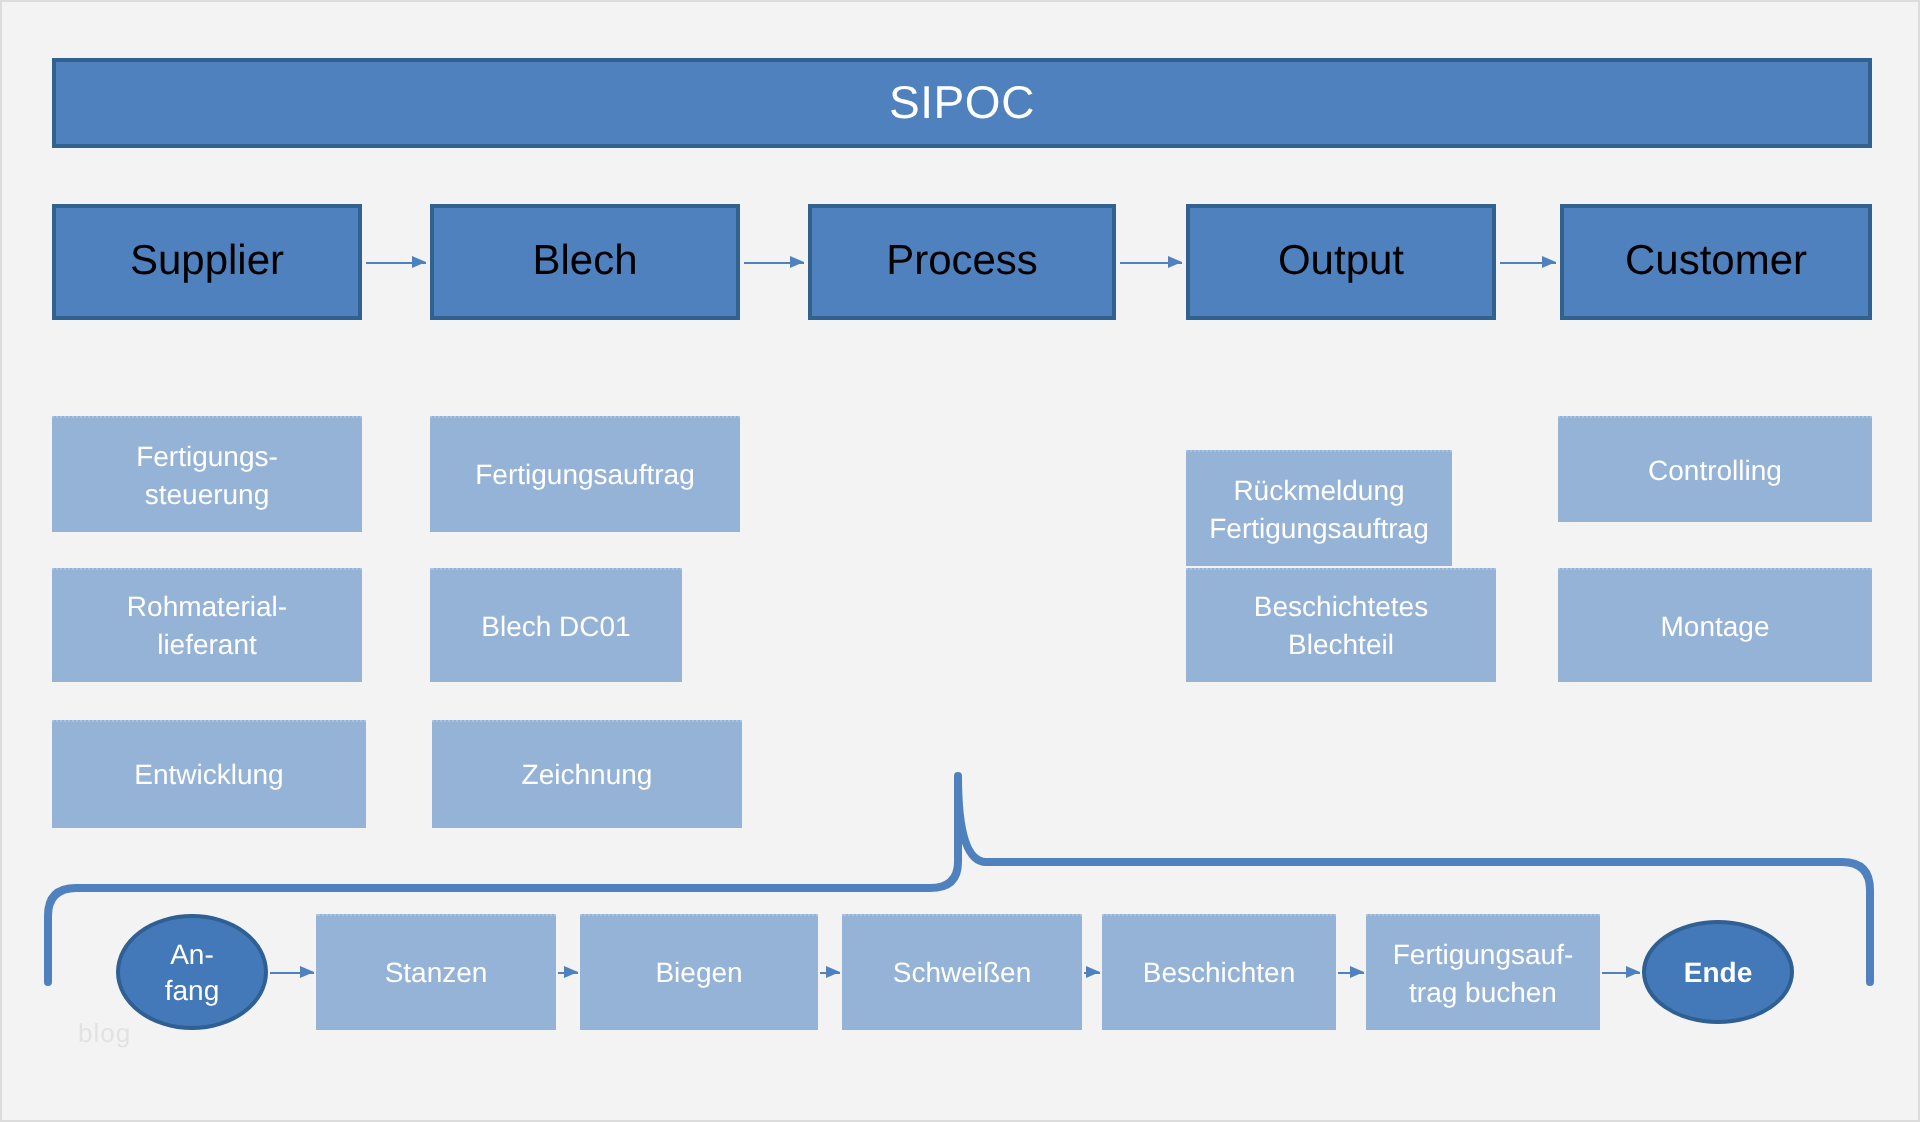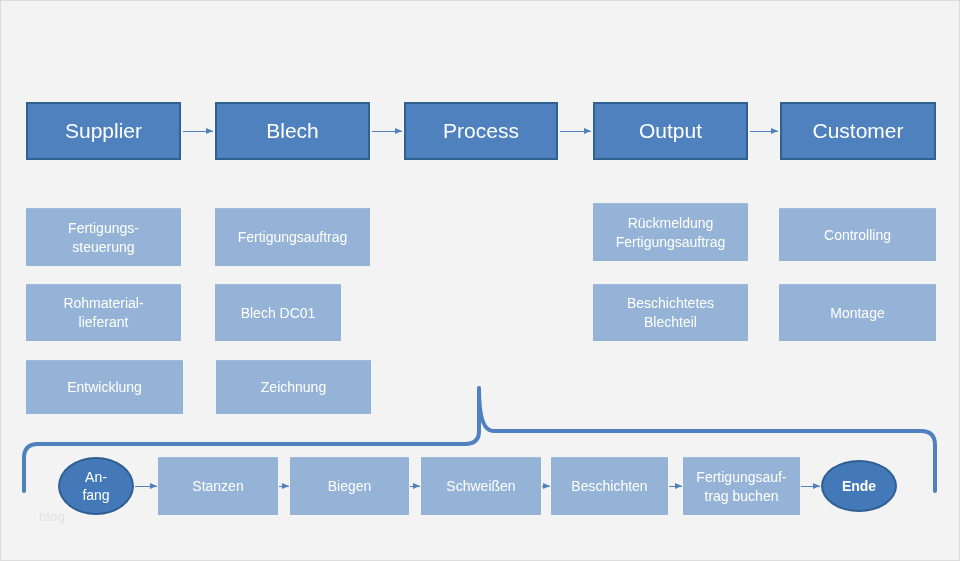--- a/index.html
+++ b/index.html
@@ -42,21 +42,21 @@
   .col-head {
     position: absolute;
     top: 101px;
     height: 58px;
     background: #4e81bd;
     border: 2px solid #31618f;
     box-sizing: border-box;
     display: flex;
     align-items: center;
     justify-content: center;
-    color: #ffffff;
+    color: #000000;
     font-size: 21px;
   }
 
   
   .arrow-h {
     position: absolute;
     height: 1px;
     background: #4e81bd;
     top: 130px;
   }
@@ -151,20 +151,23 @@
     color: #e2e2e2;
     font-size: 13px;
     letter-spacing: 0.5px;
   }
 </style>
 </head>
 <body>
 
 <div id="canvas">
 
+  <div class="title-bar">
+    <span>SIPOC</span>
+  </div>
 
   <div id="col-heads">
       <div class="col-head" style="left: 25px; width: 155px;">
         <span>Supplier</span>
       </div>
       <div class="col-head" style="left: 214px; width: 155px;">
         <span>Blech</span>
       </div>
       <div class="col-head" style="left: 403px; width: 154px;">
         <span>Process</span>
@@ -193,21 +196,21 @@
       </div>
       <div class="cell" style="left: 214px; top: 207px; width: 155px; height: 58px;">
         <span>Fertigungsauftrag</span>
       </div>
       <div class="cell" style="left: 214px; top: 283px; width: 126px; height: 57px;">
         <span>Blech DC01</span>
       </div>
       <div class="cell" style="left: 215px; top: 359px; width: 155px; height: 54px;">
         <span>Zeichnung</span>
       </div>
-      <div class="cell" style="left: 592px; top: 202px; width: 155px; height: 58px;">
+      <div class="cell" style="left: 592px; top: 224px; width: 133px; height: 58px;">
         <span>Rückmeldung<br>Fertigungsauftrag</span>
       </div>
       <div class="cell" style="left: 592px; top: 283px; width: 155px; height: 57px;">
         <span>Beschichtetes<br>Blechteil</span>
       </div>
       <div class="cell" style="left: 778px; top: 207px; width: 157px; height: 53px;">
         <span>Controlling</span>
       </div>
       <div class="cell" style="left: 778px; top: 283px; width: 157px; height: 57px;">
         <span>Montage</span>

